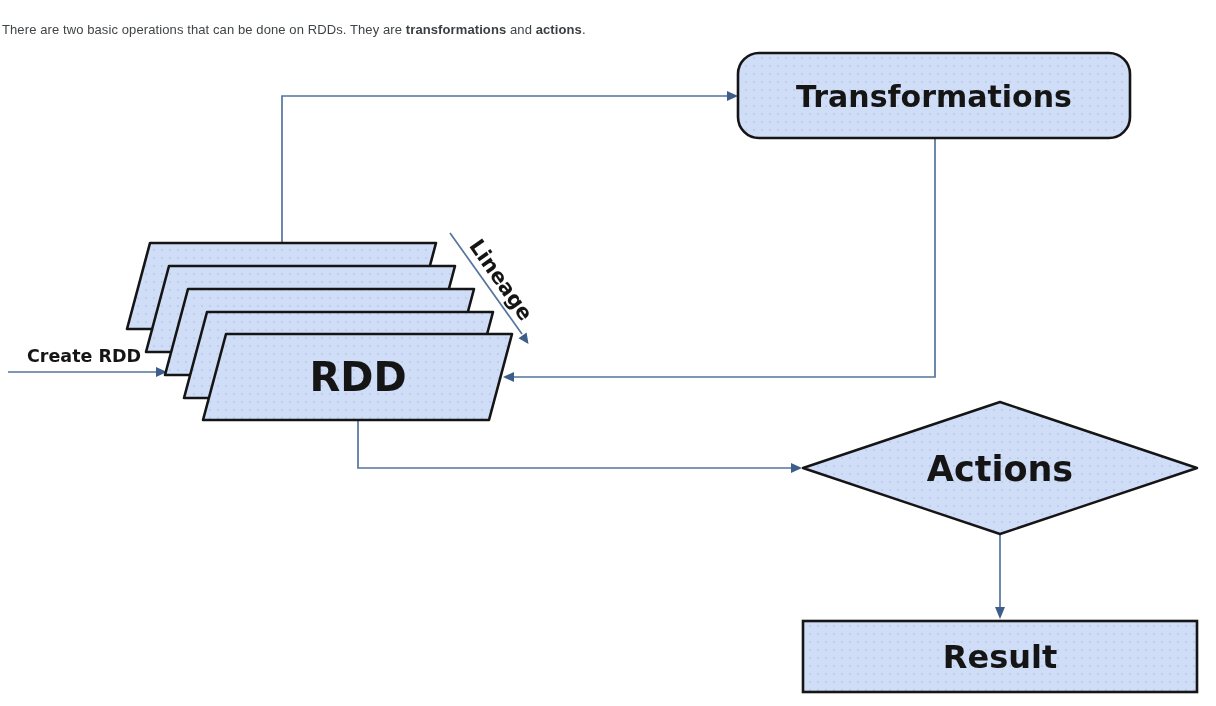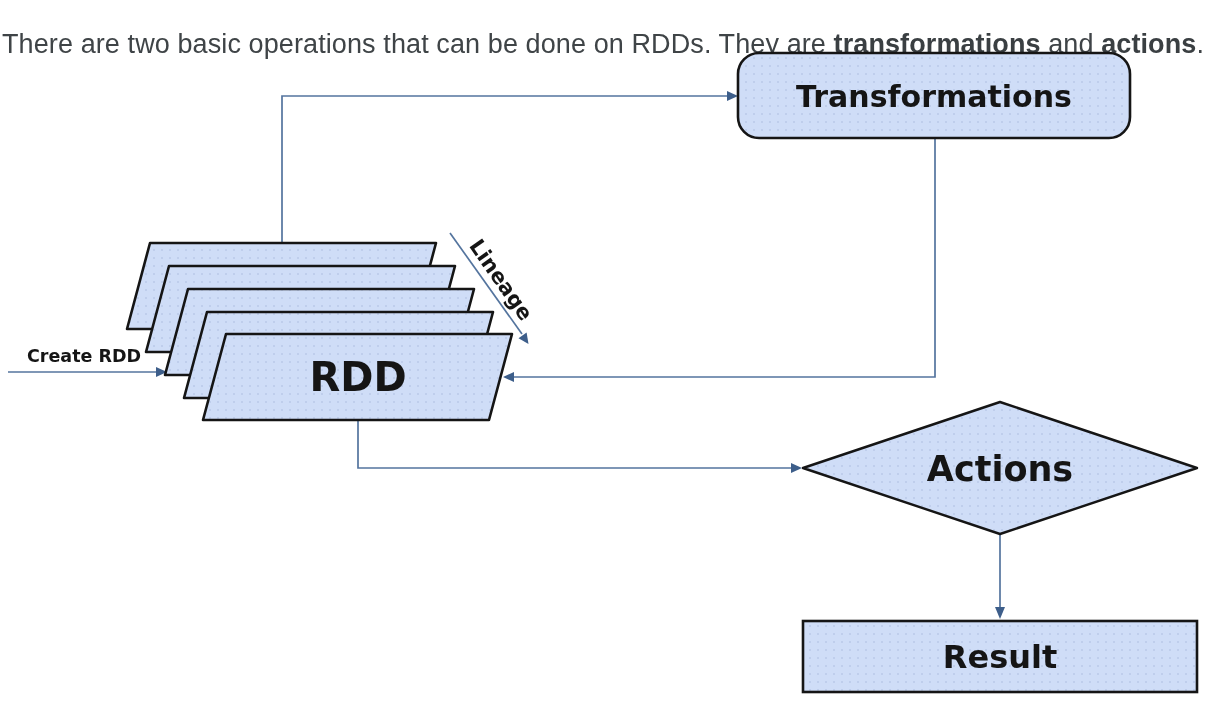--- a/index.html
+++ b/index.html
@@ -2,21 +2,21 @@
 <html><head>
 <meta charset="utf-8">
 <style>
   html, body { margin: 0; padding: 0; background: #ffffff; }
   body {
     width: 1216px; height: 706px; position: relative; overflow: hidden;
     font-family: "Liberation Sans", sans-serif;
   }
   .intro {
     position: absolute; top: 3px; left: 2px; width: 1210px;
-    font-size: 27px; line-height: 28px; color: #3f4447;
+    font-size: 13px; line-height: 28px; color: #3f4447;
     font-family: "Liberation Sans", sans-serif;
     letter-spacing: 0.1px;
   }
   .intro b { font-weight: 700; color: #3a3f42; }
   svg.diagram { position: absolute; top: 0; left: 0; }
   .node-label {
     font-family: "DejaVu Sans", sans-serif;
     font-weight: 700;
     fill: #151515;
   }

